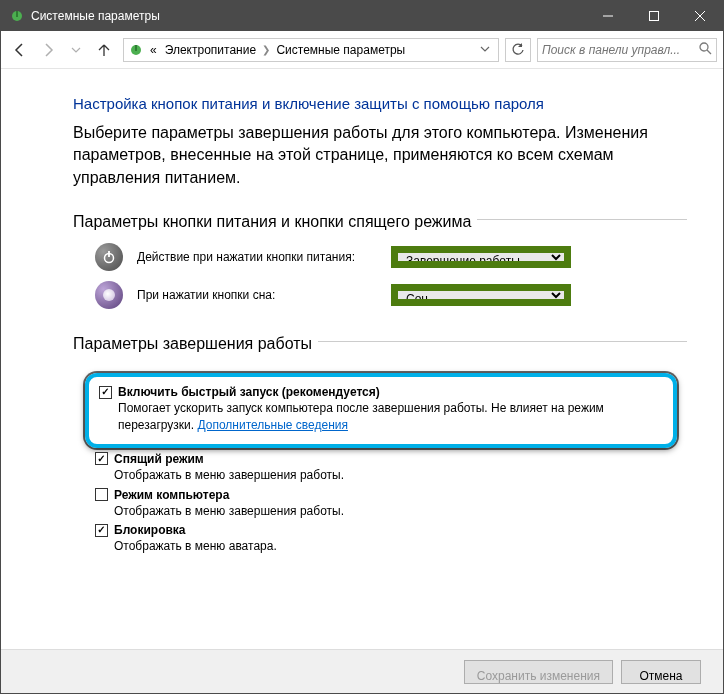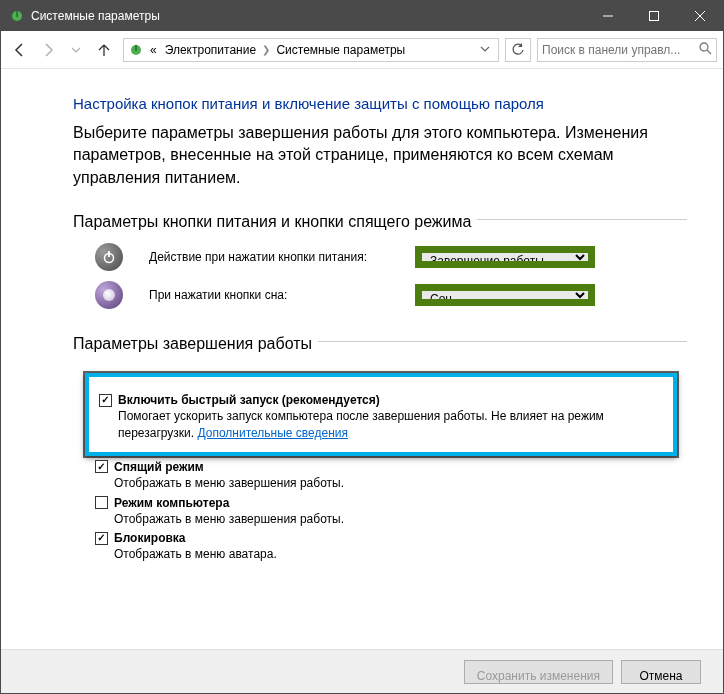--- a/index.html
+++ b/index.html
@@ -74,21 +74,21 @@
     }
     .search-box {
       width: 180px; height: 24px;
       border: 1px solid #ccc;
       display: flex; align-items: center;
       padding: 0 4px;
     }
     .search-box input {
       border: none; outline: none;
       width: 100%; font-size: 12px;
-      color: #888;
+      font-style: italic; color: #888;
     }
     .search-box .srch-icon { color: #7a7a7a; margin-left: 2px; }
     
     .content {
       padding: 20px 36px 10px 36px;
       height: calc(100% - 30px - 38px - 44px);
       overflow: auto;
     }
     .page-title {
       color: #003399;
@@ -108,21 +108,21 @@
       margin-top: 6px;
     }
     .section-divider {
       display: flex; align-items: center; gap: 6px;
       margin: 4px 0 10px 36px;
     }
     .section-divider .line { flex: 1; height: 1px; background: #ccc; }
     .power-row {
       display: flex; align-items: center;
       margin: 6px 0 10px 58px;
-      gap: 26px;
+      gap: 14px;
     }
     .power-icon {
       width: 28px; height: 28px;
       border-radius: 50%;
       background: radial-gradient(circle at 30% 30%, #9a9a9a, #4a4a4a);
       display: flex; align-items: center; justify-content: center;
       color: #fff;
     }
     .sleep-icon {
       width: 28px; height: 28px;
@@ -147,22 +147,22 @@
       border: 7px solid #4d7c0f;
       padding: 0 4px;
       background: #e9e9e9;
     }
     
     .chk-item {
       margin: 4px 0 4px 58px;
     }
     .chk-item.highlighted {
       border: 4px solid #00b0e8;
-      border-radius: 0;
-      padding: 16px 14px 10px 10px;
+      border-radius: 12px;
+      padding: 8px 14px 10px 10px;
       margin-left: 48px;
       margin-right: 10px;
       box-shadow: 0 0 0 2px rgba(0,0,0,0.6), 0 2px 6px rgba(0,0,0,0.5);
       margin-top: 18px;
     }
     .chk-row {
       display: flex; align-items: center; gap: 6px;
     }
     .chk-box {
       width: 13px; height: 13px;

